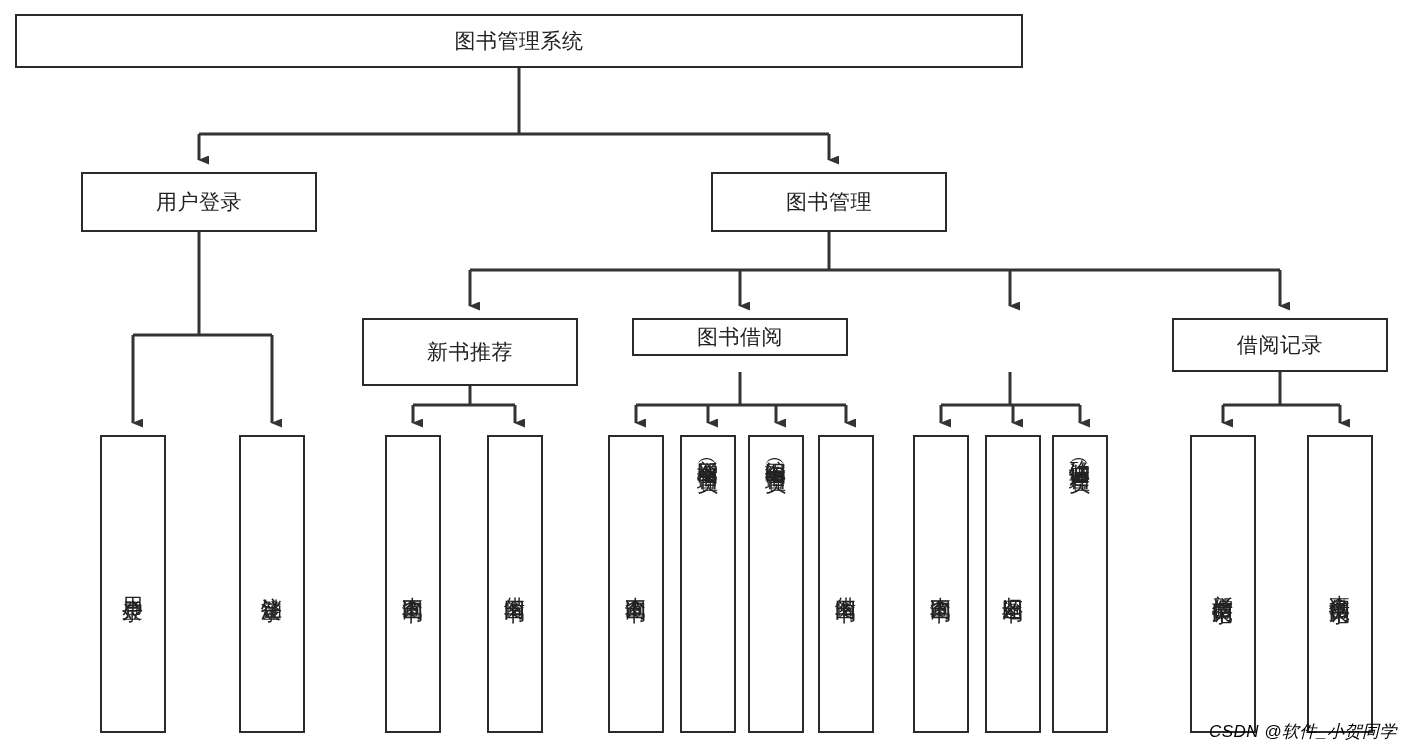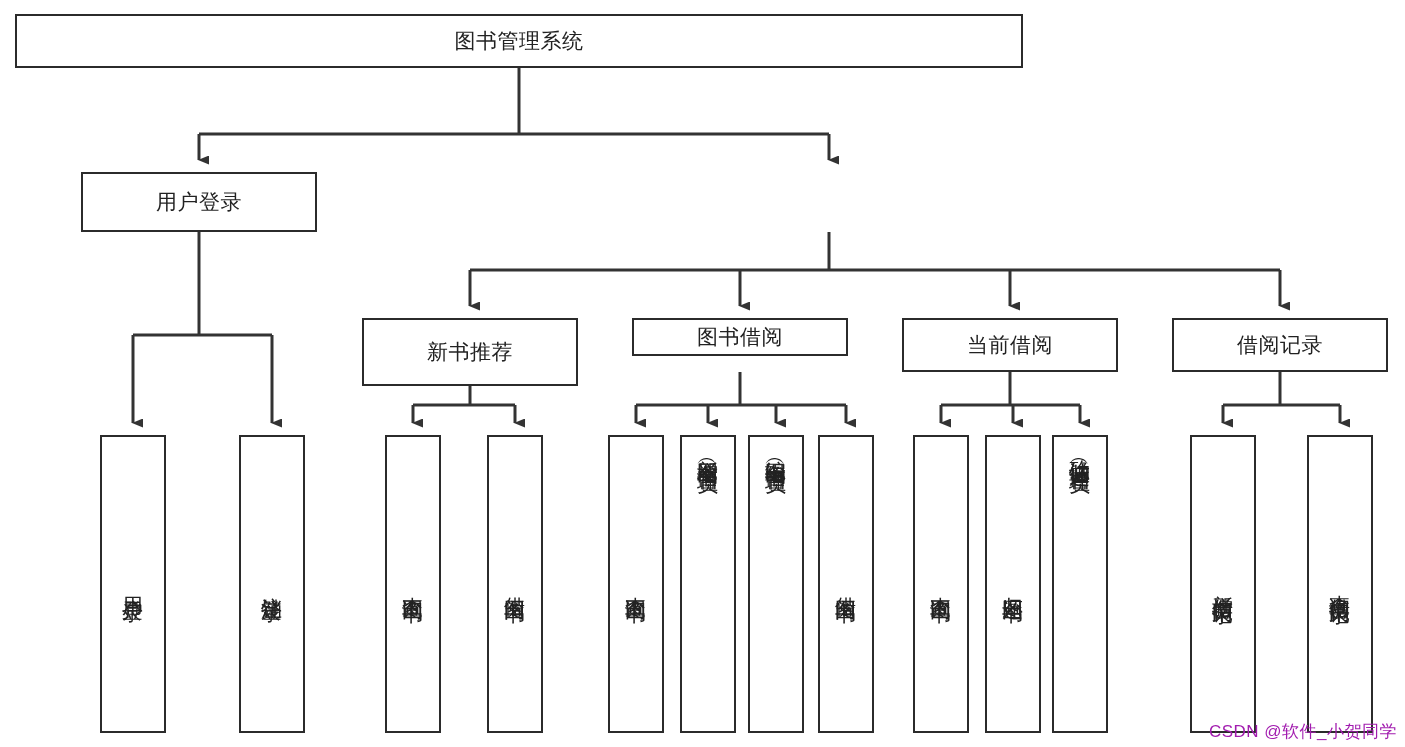--- a/index.html
+++ b/index.html
@@ -60,24 +60,25 @@
   }
   .leaf-box.centered {
     align-items: center;
     padding-top: 0;
   }
   .watermark {
     position: absolute;
     right: 8px;
     bottom: 4px;
     font-size: 17px;
-    color: #a21caf;
+    color: #000000;
     letter-spacing: 0.5px;
     white-space: nowrap;
     user-select: none;
+    font-style: italic;
   }
 </style>
 </head>
 <body>
 
 <div id="diagram-root">
 
   <svg class="diagram-svg" viewBox="0 0 1405 747">
     <defs>
       <marker id="arrowhead" markerWidth="9" markerHeight="11" refX="4.5" refY="10" orient="auto" markerUnits="userSpaceOnUse">
@@ -128,29 +129,29 @@
     </g>
   </svg>
 
   <div class="node-box" id="node-root" style="left: 15px; top: 14px; width: 1008px; height: 54px;">
     <span class="node-label-h">图书管理系统</span>
   </div>
 
   <div class="node-box" id="node-l1-0" style="left: 81px; top: 172px; width: 236px; height: 60px;">
     <span class="node-label-h">用户登录</span>
   </div>
+  <div class="node-box" id="node-l1-1" style="left: 711px; top: 172px; width: 236px; height: 60px;">
+    <span class="node-label-h">图书管理</span>
+  </div>
 
   <div class="node-box" id="node-l2-0" style="left: 362px; top: 318px; width: 216px; height: 68px;">
     <span class="node-label-h">新书推荐</span>
   </div>
   <div class="node-box" id="node-l2-1" style="left: 632px; top: 318px; width: 216px; height: 38px;">
     <span class="node-label-h">图书借阅</span>
-  </div>
-  <div class="node-box" id="node-l2-2" style="left: 902px; top: 318px; width: 216px; height: 54px;">
-    <span class="node-label-h">当前借阅</span>
   </div>
   <div class="node-box" id="node-l2-3" style="left: 1172px; top: 318px; width: 216px; height: 54px;">
     <span class="node-label-h">借阅记录</span>
   </div>
 
   <div class="node-box leaf-box centered" id="node-leaf-0" style="left: 100px; top: 435px; width: 66px; height: 298px;">
     <span class="node-label-v">用户登录</span>
   </div>
   <div class="node-box leaf-box centered" id="node-leaf-1" style="left: 239px; top: 435px; width: 66px; height: 298px;">
     <span class="node-label-v">注销登录</span>

